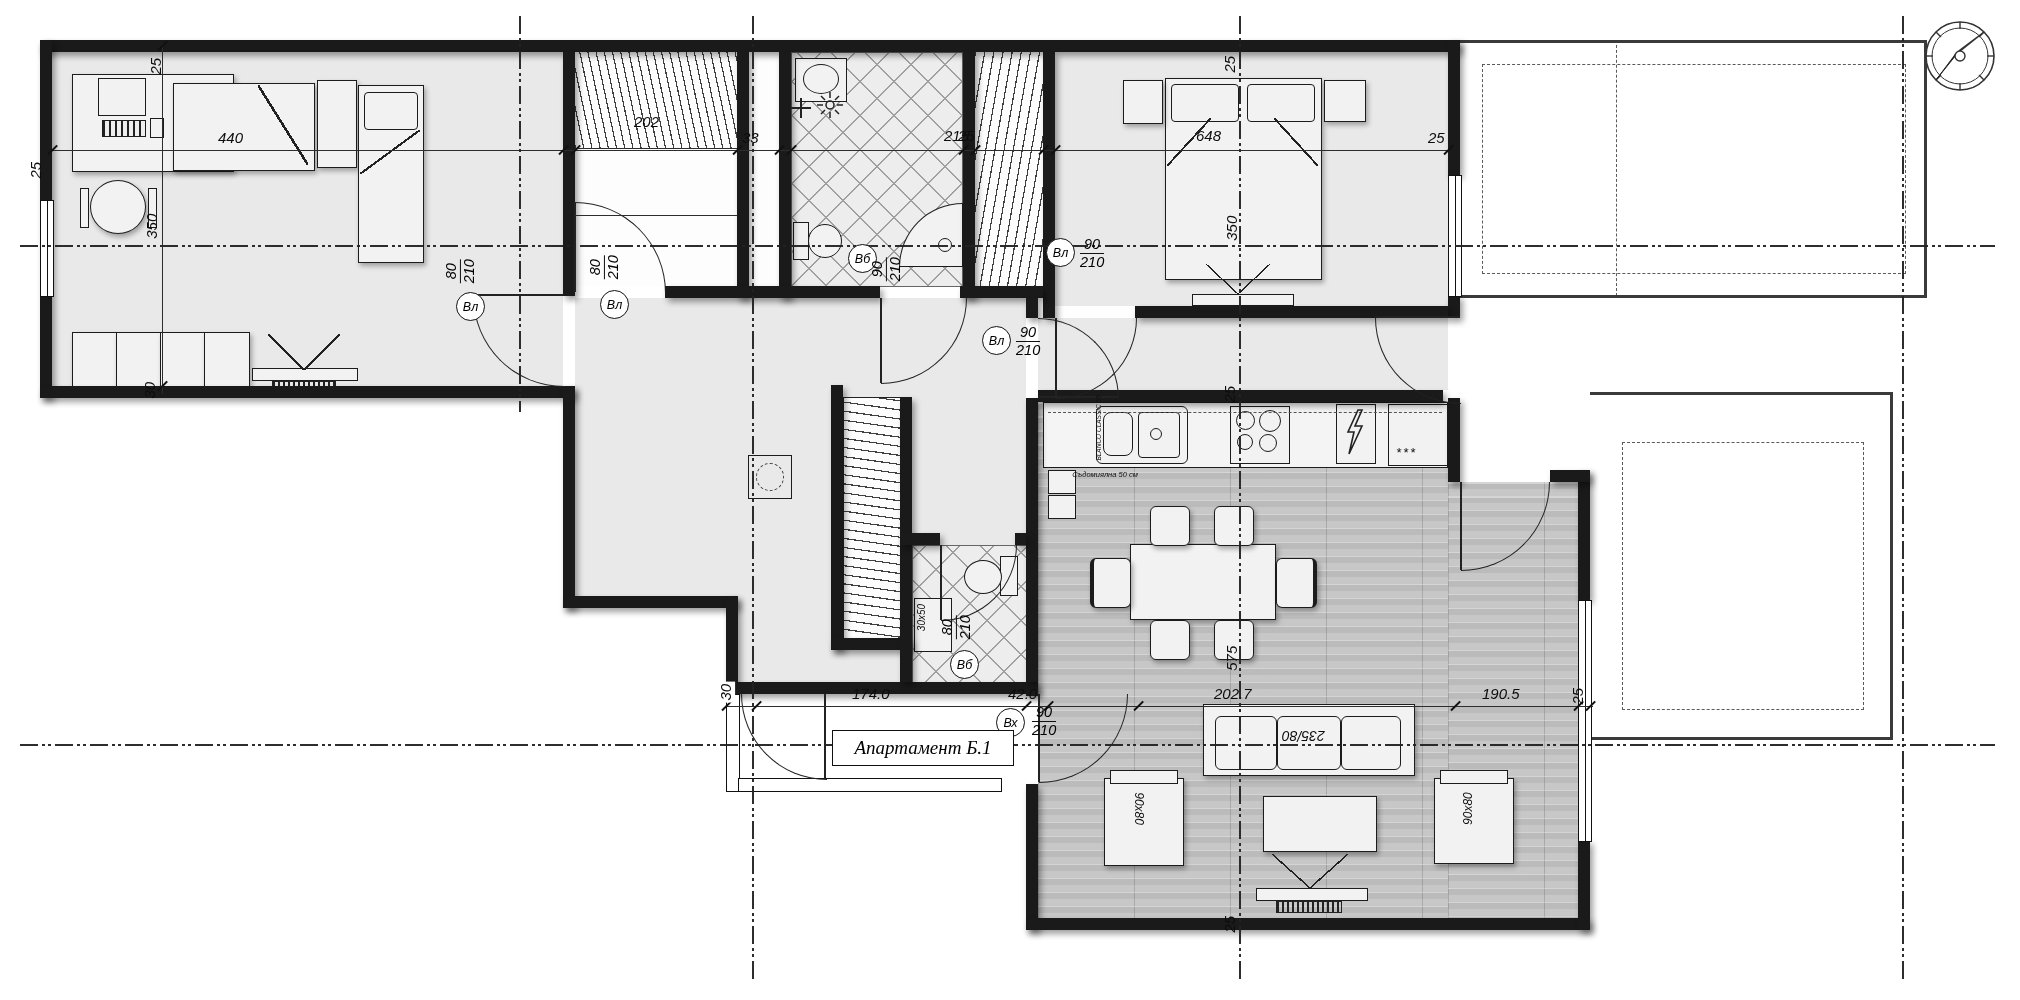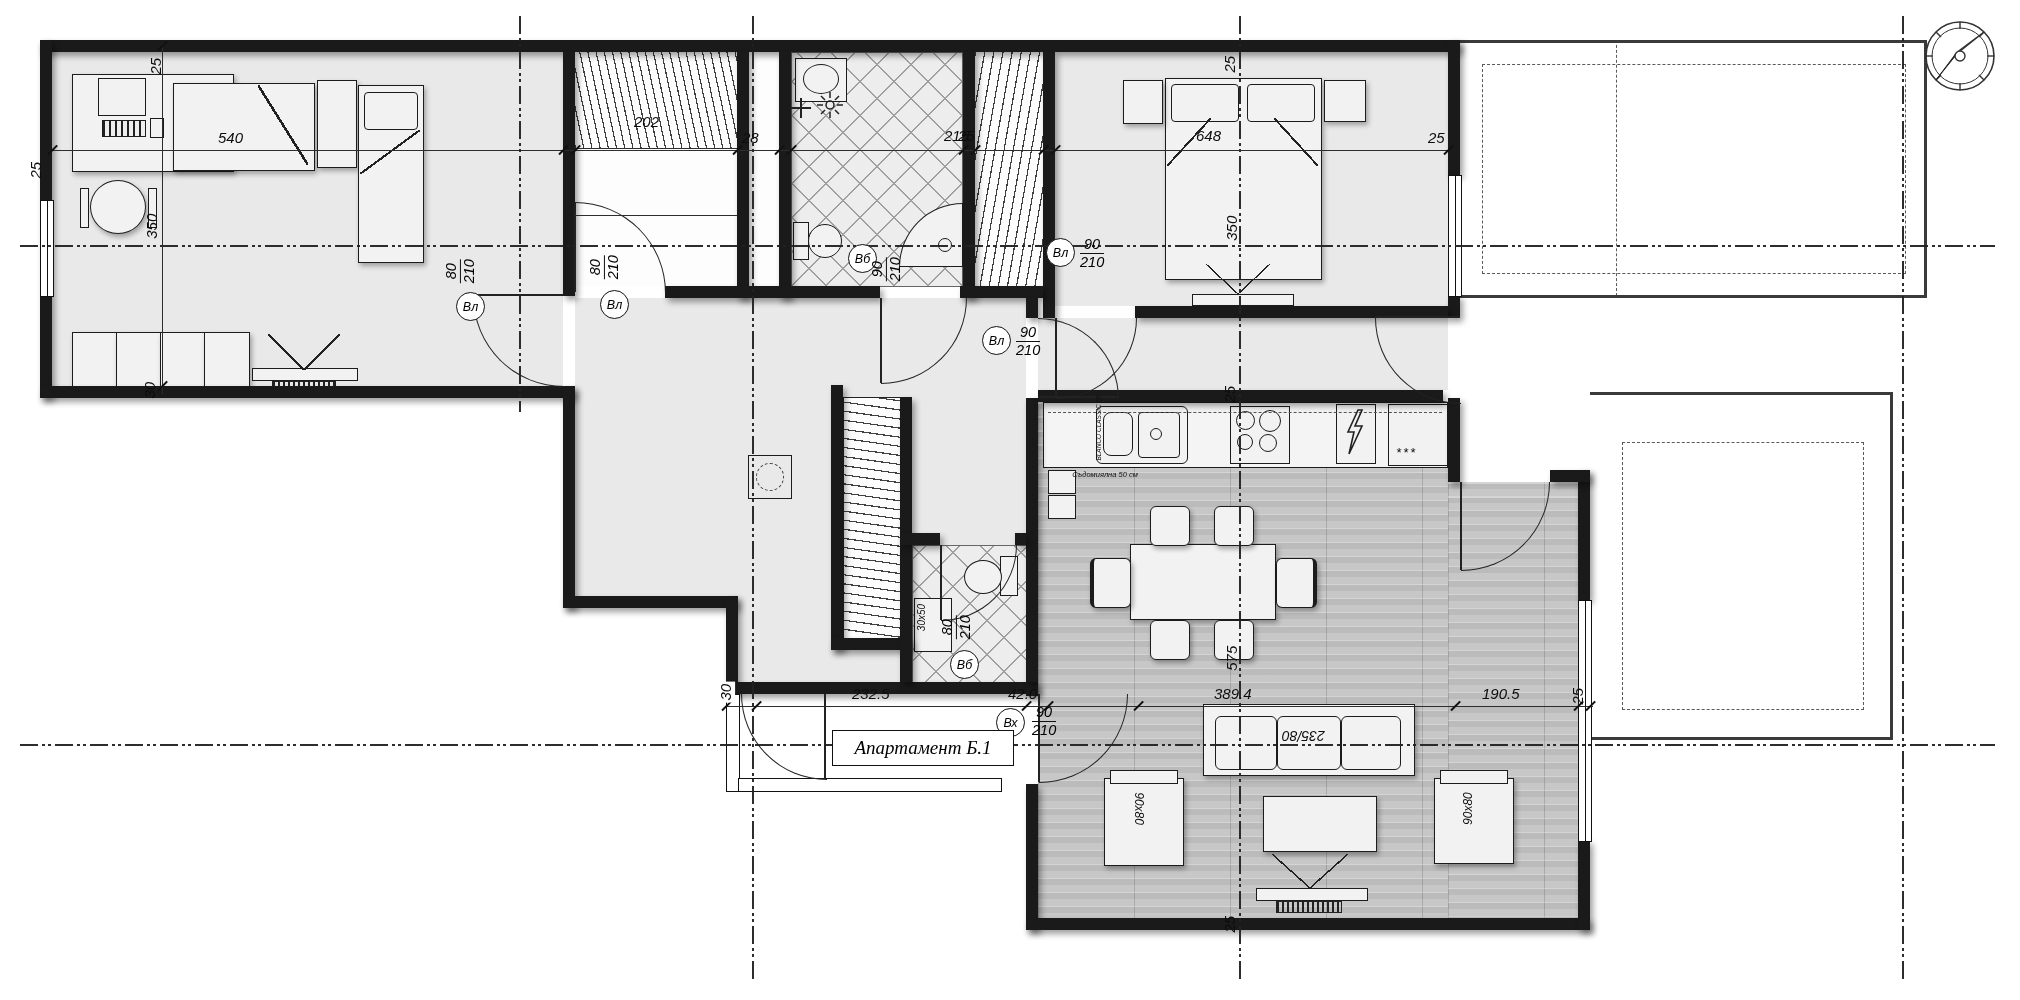--- a/index.html
+++ b/index.html
@@ -291,38 +291,38 @@
     <div class="tick" style="left:750px;top:705px"></div>
   <div class="tick" style="left:1020px;top:705px"></div>
     <div class="tick" style="left:1042px;top:705px"></div>
   <div class="tick" style="left:1132px;top:705px"></div>
     <div class="tick" style="left:1449px;top:705px"></div>
   <div class="tick" style="left:1572px;top:705px"></div>
     <div class="tick" style="left:1584px;top:705px"></div>
 
   <div class="dim r90" style="left:148px;top:58px">25</div>
   <div class="dim r90" style="left:28px;top:162px">25</div>
-  <div class="dim" style="left:218px;top:130px">540</div>
+  <div class="dim" style="left:218px;top:130px">440</div>
   <div class="dim r90" style="left:140px;top:218px">350</div>
   <div class="dim r90" style="left:142px;top:382px">30</div>
   <div class="dim" style="left:634px;top:114px">202</div>
-  <div class="dim" style="left:742px;top:130px">28</div>
+  <div class="dim" style="left:742px;top:130px">33</div>
   <div class="dim" style="left:944px;top:128px">215</div>
   <div class="dim" style="left:958px;top:128px">25</div>
   <div class="dim" style="left:1196px;top:128px">648</div>
   <div class="dim" style="left:1428px;top:130px">25</div>
   <div class="dim r90" style="left:1222px;top:56px">25</div>
   <div class="dim r90" style="left:1220px;top:220px">350</div>
   <div class="dim r90" style="left:1222px;top:386px">25</div>
   <div class="dim r90" style="left:1220px;top:650px">575</div>
   <div class="dim r90" style="left:1222px;top:916px">25</div>
   <div class="dim r90" style="left:716px;top:684px;background:#fff;padding:0 2px">30</div>
-  <div class="dim" style="left:852px;top:686px">232.5</div>
+  <div class="dim" style="left:852px;top:686px">174.0</div>
   <div class="dim" style="left:1008px;top:686px">42.0</div>
-  <div class="dim" style="left:1214px;top:686px">389.4</div>
+  <div class="dim" style="left:1214px;top:686px">202.7</div>
   <div class="dim" style="left:1482px;top:686px">190.5</div>
   <div class="dim r90" style="left:1570px;top:688px">25</div>
 
   <div class="frac r90" style="left:448px;top:254px">
     <b>80</b>
       <i>210</i>
     </div>
   <div class="ctag" style="left:456px;top:292px">Вл</div>
 
   <div class="frac r90" style="left:592px;top:250px">

